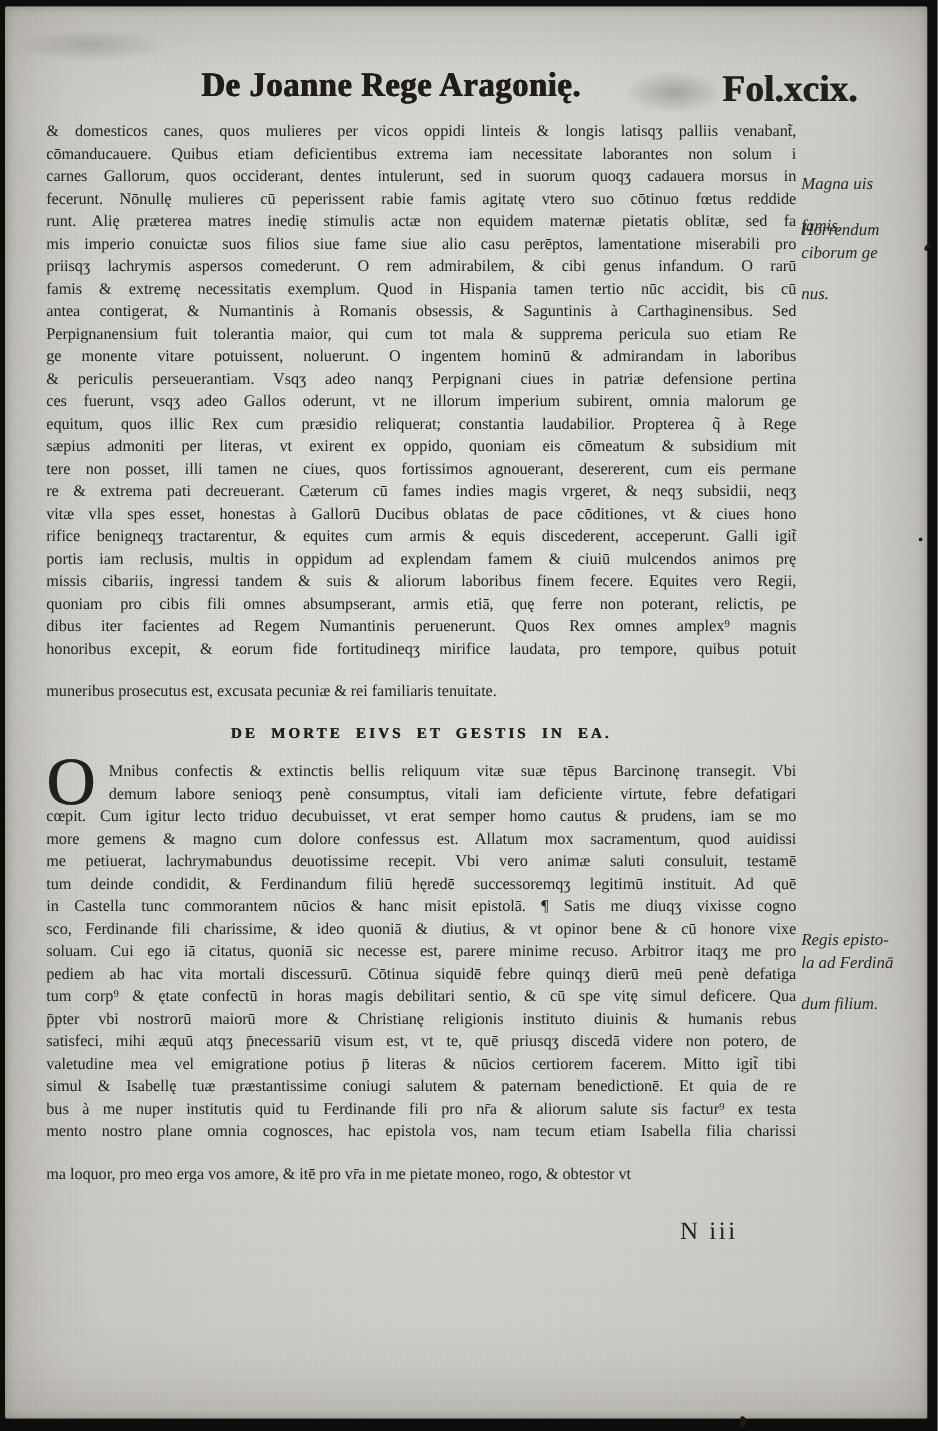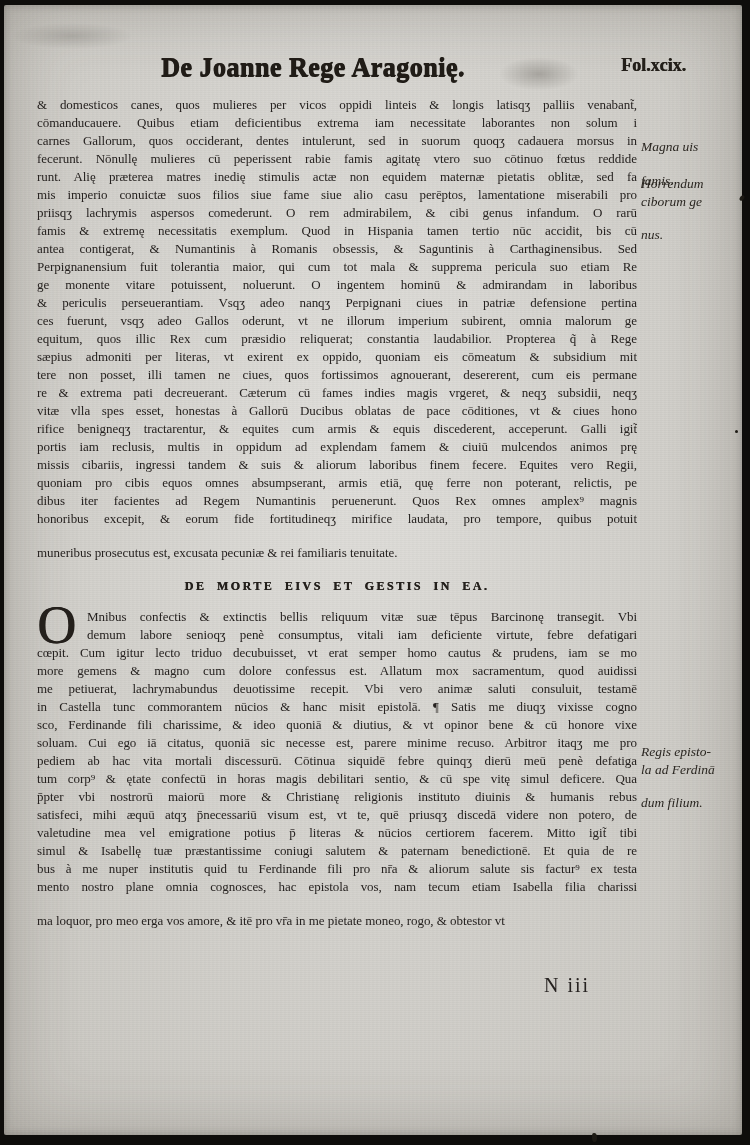--- a/index.html
+++ b/index.html
@@ -25,21 +25,21 @@
   
   .header-title{
     position:absolute;left:157px;top:48px;
     font-size:26px;font-weight:bold;color:#211d18;
     letter-spacing:0.5px;
     text-shadow:0.7px 0 0 currentColor, 0 0.4px 0 currentColor;
     transform:scaleY(1.06);
   }
   .folio{
     position:absolute;right:56px;top:50px;
-    font-size:18px;font-weight:bold;color:#24201b;
+    font-size:30px;font-weight:bold;color:#24201b;
     text-shadow:0.6px 0 0 currentColor;
   }
   
   .textblock{
     position:absolute;left:33px;top:91px;width:600px;
     font-size:13px;line-height:18px;color:#262220;
     letter-spacing:-0.05px;
   }
   .tline{
     height:18px;overflow:hidden;
@@ -114,35 +114,36 @@
         <div class="tline">&amp; periculis perseuerantiam. Vsqʒ adeo nanqʒ Perpignani ciues in patriæ defensione pertina</div>
         <div class="tline">ces fuerunt, vsqʒ adeo Gallos oderunt, vt ne illorum imperium subirent, omnia malorum ge</div>
         <div class="tline">equitum, quos illic Rex cum præsidio reliquerat; constantia laudabilior. Propterea q̃ à Rege</div>
         <div class="tline">sæpius admoniti per literas, vt exirent ex oppido, quoniam eis cōmeatum &amp; subsidium mit</div>
         <div class="tline">tere non posset, illi tamen ne ciues, quos fortissimos agnouerant, desererent, cum eis permane</div>
         <div class="tline">re &amp; extrema pati decreuerant. Cæterum cū fames indies magis vrgeret, &amp; neqʒ subsidii, neqʒ</div>
         <div class="tline">vitæ vlla spes esset, honestas à Gallorū Ducibus oblatas de pace cōditiones, vt &amp; ciues hono</div>
         <div class="tline">rifice benigneqʒ tractarentur, &amp; equites cum armis &amp; equis discederent, acceperunt. Galli igit̃</div>
         <div class="tline">portis iam reclusis, multis in oppidum ad explendam famem &amp; ciuiū mulcendos animos prę</div>
         <div class="tline">missis cibariis, ingressi tandem &amp; suis &amp; aliorum laboribus finem fecere. Equites vero Regii,</div>
-        <div class="tline">quoniam pro cibis equos omnes absumpserant, armis etiā, quę ferre non poterant, relictis, pe</div>
+        <div class="tline">quoniam pro cibis fili omnes absumpserant, armis etiā, quę ferre non poterant, relictis, pe</div>
         <div class="tline">dibus iter facientes ad Regem Numantinis peruenerunt. Quos Rex omnes amplex⁹ magnis</div>
         <div class="tline">honoribus excepit, &amp; eorum fide fortitudineqʒ mirifice laudata, pro tempore, quibus potuit</div>
         <div class="tline tline-last">muneribus prosecutus est, excusata pecuniæ &amp; rei familiaris tenuitate.</div>
       </div>
 
     <div class="section-heading">DE MORTE EIVS ET GESTIS IN EA.</div>
 
     <div>
       <span class="drop-cap">O</span>
     <div class="tline">Mnibus confectis &amp; extinctis bellis reliquum vitæ suæ tēpus Barcinonę transegit. Vbi</div>
         <div class="tline">demum labore senioqʒ penè consumptus, vitali iam deficiente virtute, febre defatigari</div>
         <div class="tline">cœpit. Cum igitur lecto triduo decubuisset, vt erat semper homo cautus &amp; prudens, iam se mo</div>
         <div class="tline">more gemens &amp; magno cum dolore confessus est. Allatum mox sacramentum, quod auidissi</div>
         <div class="tline">me petiuerat, lachrymabundus deuotissime recepit. Vbi vero animæ saluti consuluit, testamē</div>
+        <div class="tline">tum deinde condidit, &amp; Ferdinandum filiū hęredē successoremqʒ legitimū instituit. Ad quē</div>
         <div class="tline">in Castella tunc commorantem nūcios &amp; hanc misit epistolā. ¶ Satis me diuqʒ vixisse cogno</div>
         <div class="tline">sco, Ferdinande fili charissime, &amp; ideo quoniā &amp; diutius, &amp; vt opinor bene &amp; cū honore vixe</div>
         <div class="tline">soluam. Cui ego iā citatus, quoniā sic necesse est, parere minime recuso. Arbitror itaqʒ me pro</div>
         <div class="tline">pediem ab hac vita mortali discessurū. Cōtinua siquidē febre quinqʒ dierū meū penè defatiga</div>
         <div class="tline">tum corp⁹ &amp; ętate confectū in horas magis debilitari sentio, &amp; cū spe vitę simul deficere. Qua</div>
         <div class="tline">p̄pter vbi nostrorū maiorū more &amp; Christianę religionis instituto diuinis &amp; humanis rebus</div>
         <div class="tline">satisfeci, mihi æquū atqʒ p̄necessariū visum est, vt te, quē priusqʒ discedā videre non potero, de</div>
         <div class="tline">valetudine mea vel emigratione potius p̄ literas &amp; nūcios certiorem facerem. Mitto igit̃ tibi</div>
         <div class="tline">simul &amp; Isabellę tuæ præstantissime coniugi salutem &amp; paternam benedictionē. Et quia de re</div>
         <div class="tline">bus à me nuper institutis quid tu Ferdinande fili pro nr̄a &amp; aliorum salute sis factur⁹ ex testa</div>

